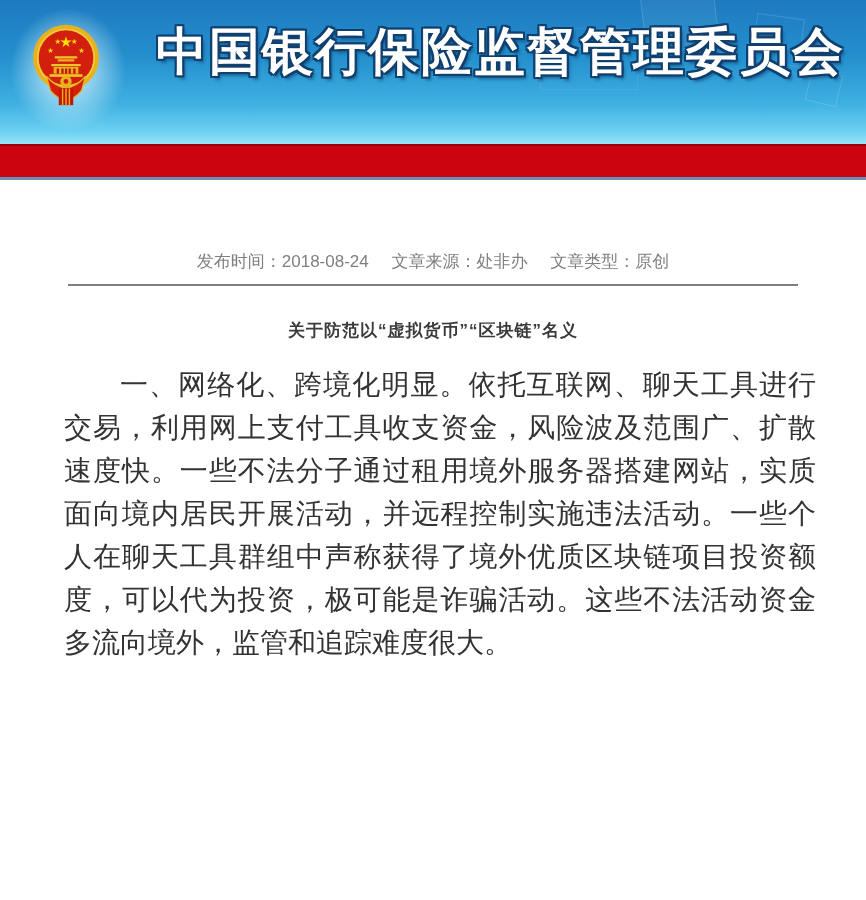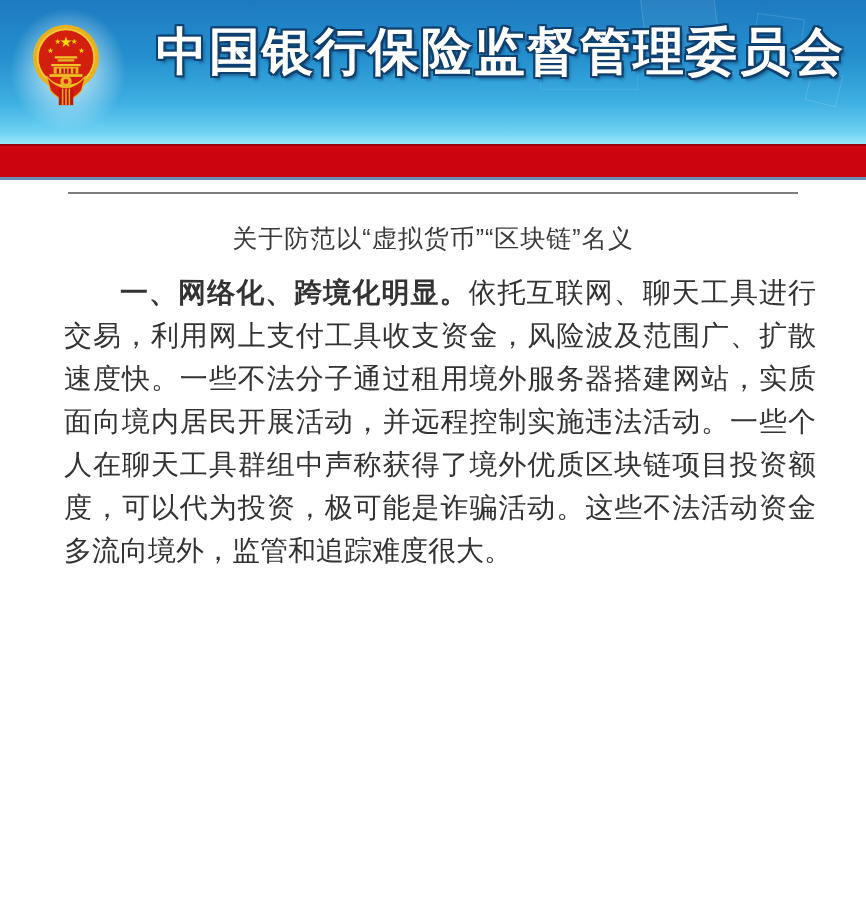--- a/index.html
+++ b/index.html
@@ -39,31 +39,31 @@
   
   .meta {
     margin-top:72px; text-align:center; color:#7F7F7F; font-size:17px; line-height:20px;
   }
   .meta .seg { margin:0 9px; }
   .rule { width:730px; margin:12px auto 0; border-top:2px solid #7E7E7E; height:0; }
 
   
   .title {
     margin:28px 0 0; text-align:center; color:#3A3A3A;
-    font-size:25px; line-height:33px; font-weight:400; letter-spacing:1px;
+    font-size:17px; line-height:33px; font-weight:700; letter-spacing:1px;
   }
 
   
   .article {
     width:752px; margin:16px 0 0 64px;
     font-size:28px; line-height:43px; color:#333333; text-align:justify;
   }
   .article p { margin:0; }
   .article p.indent { text-indent:2em; }
-  .lead { font-weight:700;margin-top:12px; }
+  .lead { font-weight:400;margin-top:12px; }
 </style>
 </head>
 <body>
 
 <div class="page">
 
   <div class="banner">
     <div class="sq sq1"></div>
     <div class="sq sq2"></div>
     <div class="sq sq3"></div>
@@ -102,20 +102,25 @@
       <rect x="31.3" y="62" width="1.4" height="16" fill="#E8B21E"></rect>
       <rect x="34.6" y="62" width="1.4" height="16" fill="#E8B21E"></rect>
     </svg>
 
     <div class="site-title">中国银行保险监督管理委员会</div>
   </div>
 
   <div class="red-bar"></div>
   <div class="steel-line"></div>
 
+  <div class="meta">
+    <span class="seg"><span>发布时间：</span><span>2018-08-24</span></span>
+    <span class="seg"><span>文章来源：</span><span>处非办</span></span>
+    <span class="seg"><span>文章类型：</span><span>原创</span></span>
+  </div>
   <div class="rule"></div>
 
   <div class="title">
     <div>关于防范以“虚拟货币”“区块链”名义</div>
   </div>
 
   <div class="article">
     <p class="indent"><span class="lead">一、网络化、跨境化明显。</span><span>依托互联网、聊天工具进行交易，利用网上支付工具收支资金，风险波及范围广、扩散速度快。一些不法分子通过租用境外服务器搭建网站，实质面向境内居民开展活动，并远程控制实施违法活动。一些个人在聊天工具群组中声称获得了境外优质区块链项目投资额度，可以代为投资，极可能是诈骗活动。这些不法活动资金多流向境外，监管和追踪难度很大。</span></p>
 
   </div>

